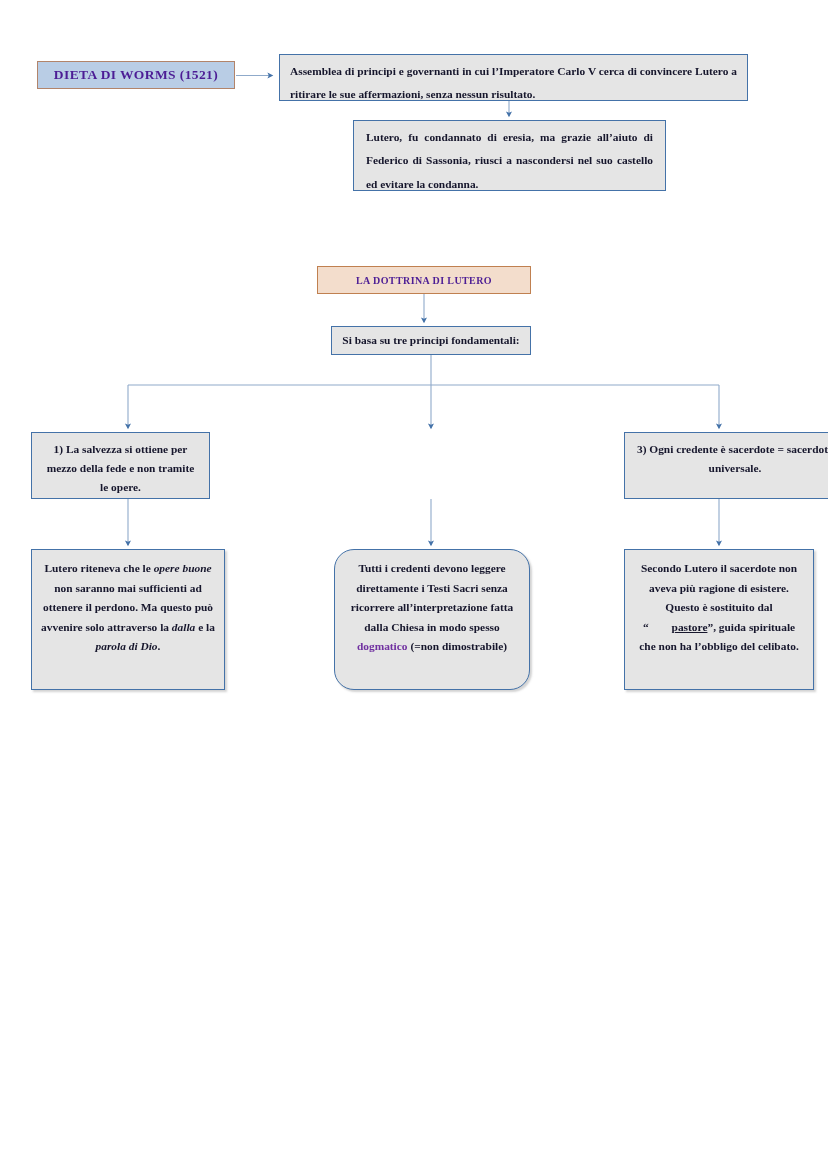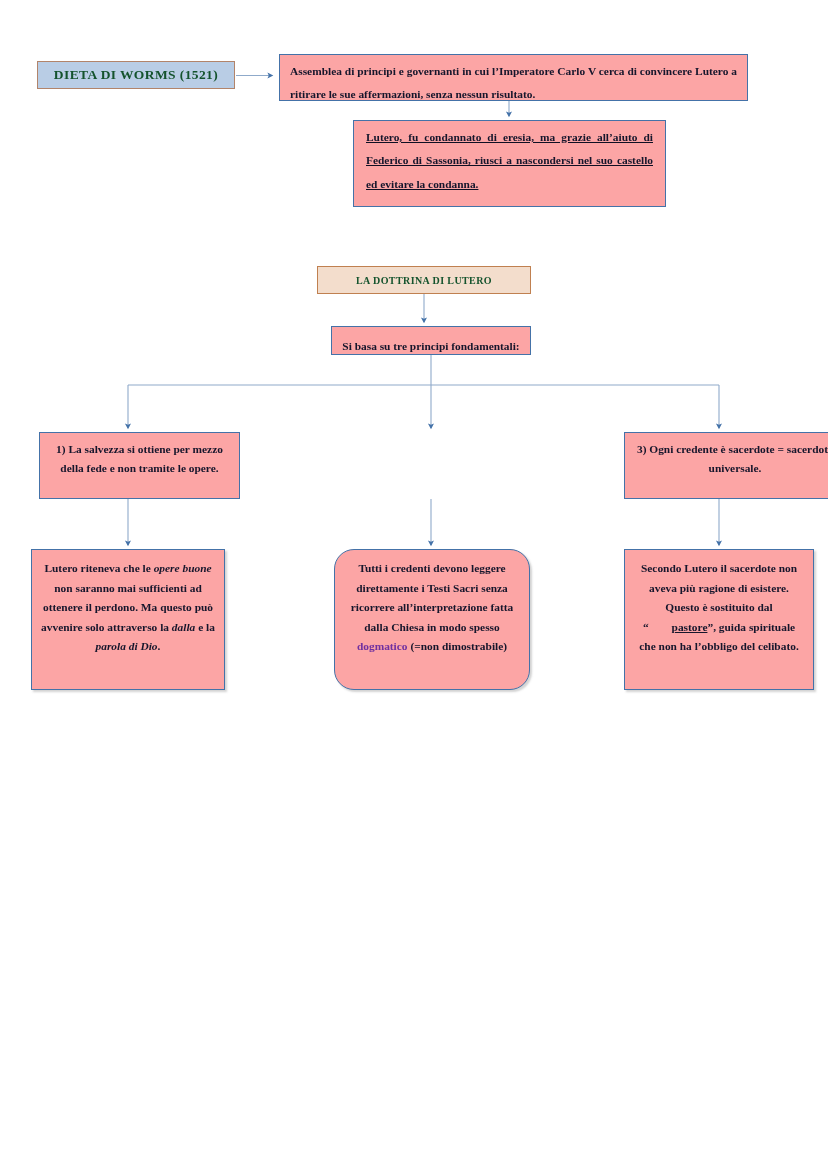--- a/index.html
+++ b/index.html
@@ -19,34 +19,34 @@
   #canvas {
     position: absolute;
     left: 0; top: 0;
     width: 828px;
     height: 1171px;
   }
 
   .node {
     position: absolute;
     box-sizing: border-box;
-    background: #fca5a5;
+    background: #e5e5e5;
     border: 1px solid #4472a8;
     display: flex;
     flex-direction: column;
     justify-content: flex-start;
   }
 
   
   .title-node {
     align-items: center;
     justify-content: center;
     font-weight: bold;
     letter-spacing: .4px;
-    color: #14532d;
+    color: #4c1d95;
   }
   .node-dieta {
     left: 37px;
     top: 61px;
     width: 198px;
     height: 28px;
     background: #b9cde5;
     border: 1px solid #b2846a;
     font-size: 13.5px;
   }
@@ -75,51 +75,50 @@
     height: 47px;
     padding: 5px 10px 4px 10px;
     text-align: justify;
   }
   .node-assemblea .para { text-align: justify; }
 
   .node-condanna {
     left: 353px;
     top: 120px;
     width: 313px;
-    height: 87px;
+    height: 71px;
     padding: 5px 12px 12px 12px;
-    text-decoration: underline;
   }
   .node-condanna .para { text-align: justify; }
 
   .node-principi {
     left: 331px;
     top: 326px;
     width: 200px;
     height: 29px;
     align-items: center;
-    justify-content: flex-end;
+    justify-content: center;
   }
   .node-principi .para {
     font-size: 11.4px;
     line-height: 1.2;
     text-align: center;
   }
 
   
   .principle {
     height: 67px;
     padding: 7px 10px 0 10px;
   }
   .principle .para {
     text-align: center;
     line-height: 1.68;
     font-size: 11.4px;
   }
-  .node-p1 { left: 31px;  top: 432px; width: 201px; margin-left: 8px; }
+  .node-p1 { left: 31px;  top: 432px; width: 179px; }
   .node-p2 { left: 334px; top: 432px; width: 188px; }
   .node-p3 { left: 624px; top: 432px; width: 222px; }
 
   
   .explain {
     height: 141px;
     padding: 9px 9px 0 9px;
     box-shadow: 2px 2px 2px rgba(110,110,110,0.30);
   }
   .explain .para {

